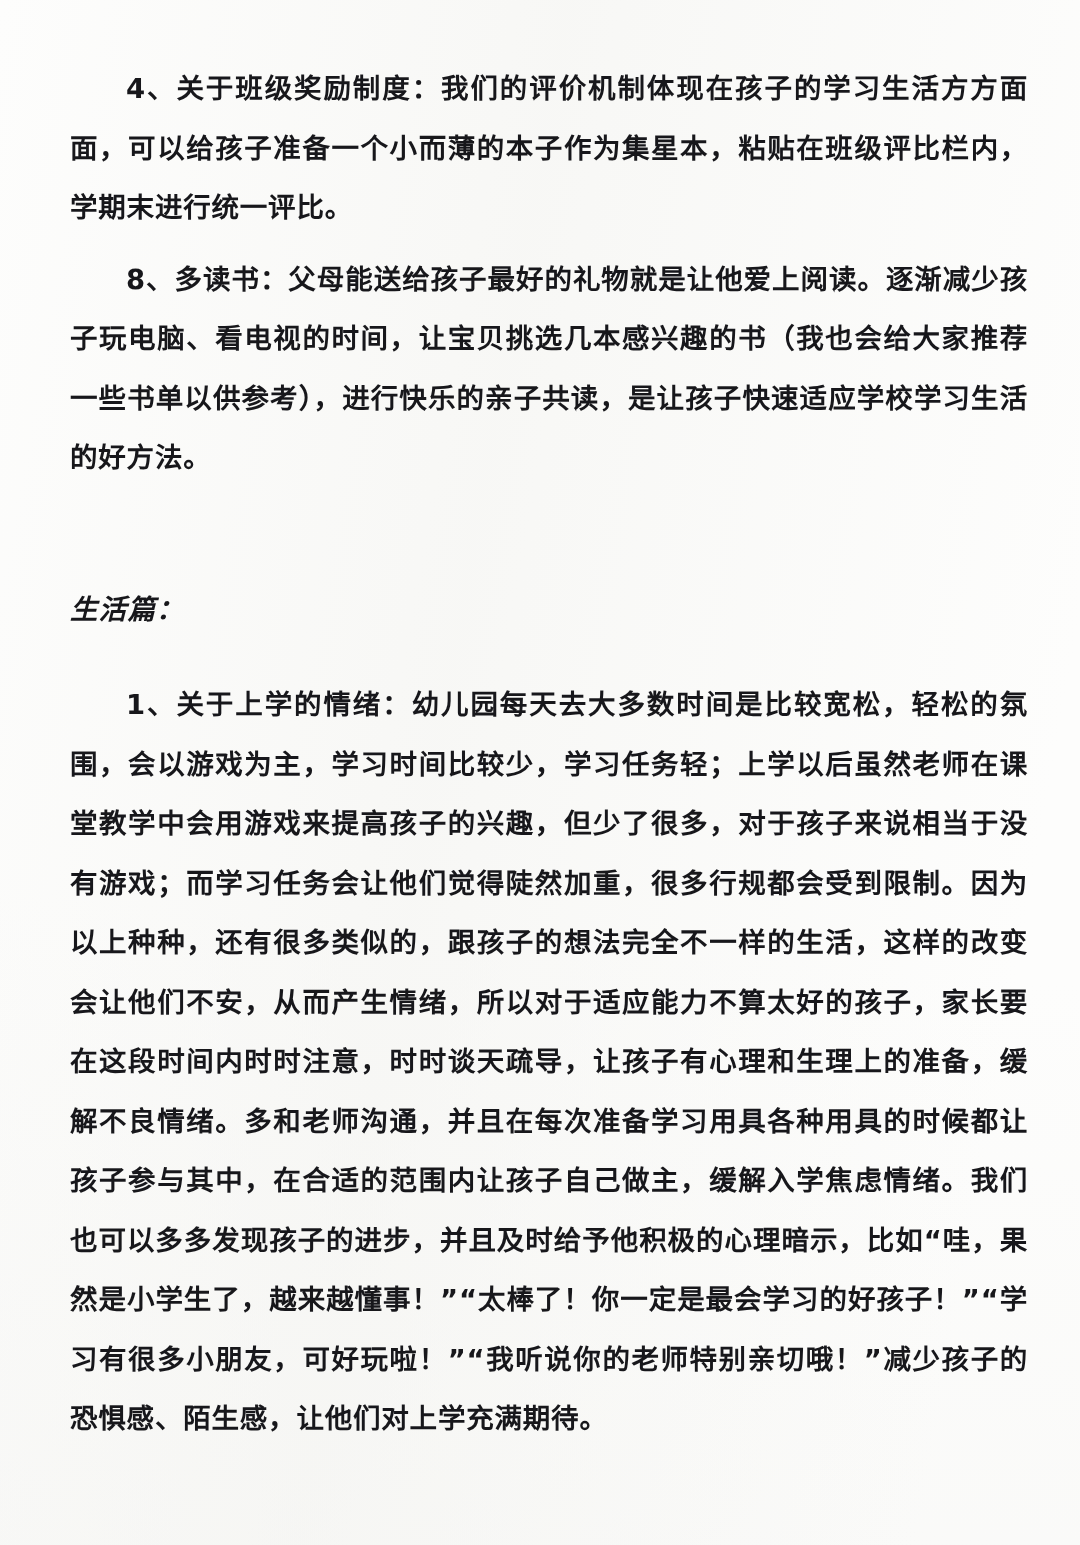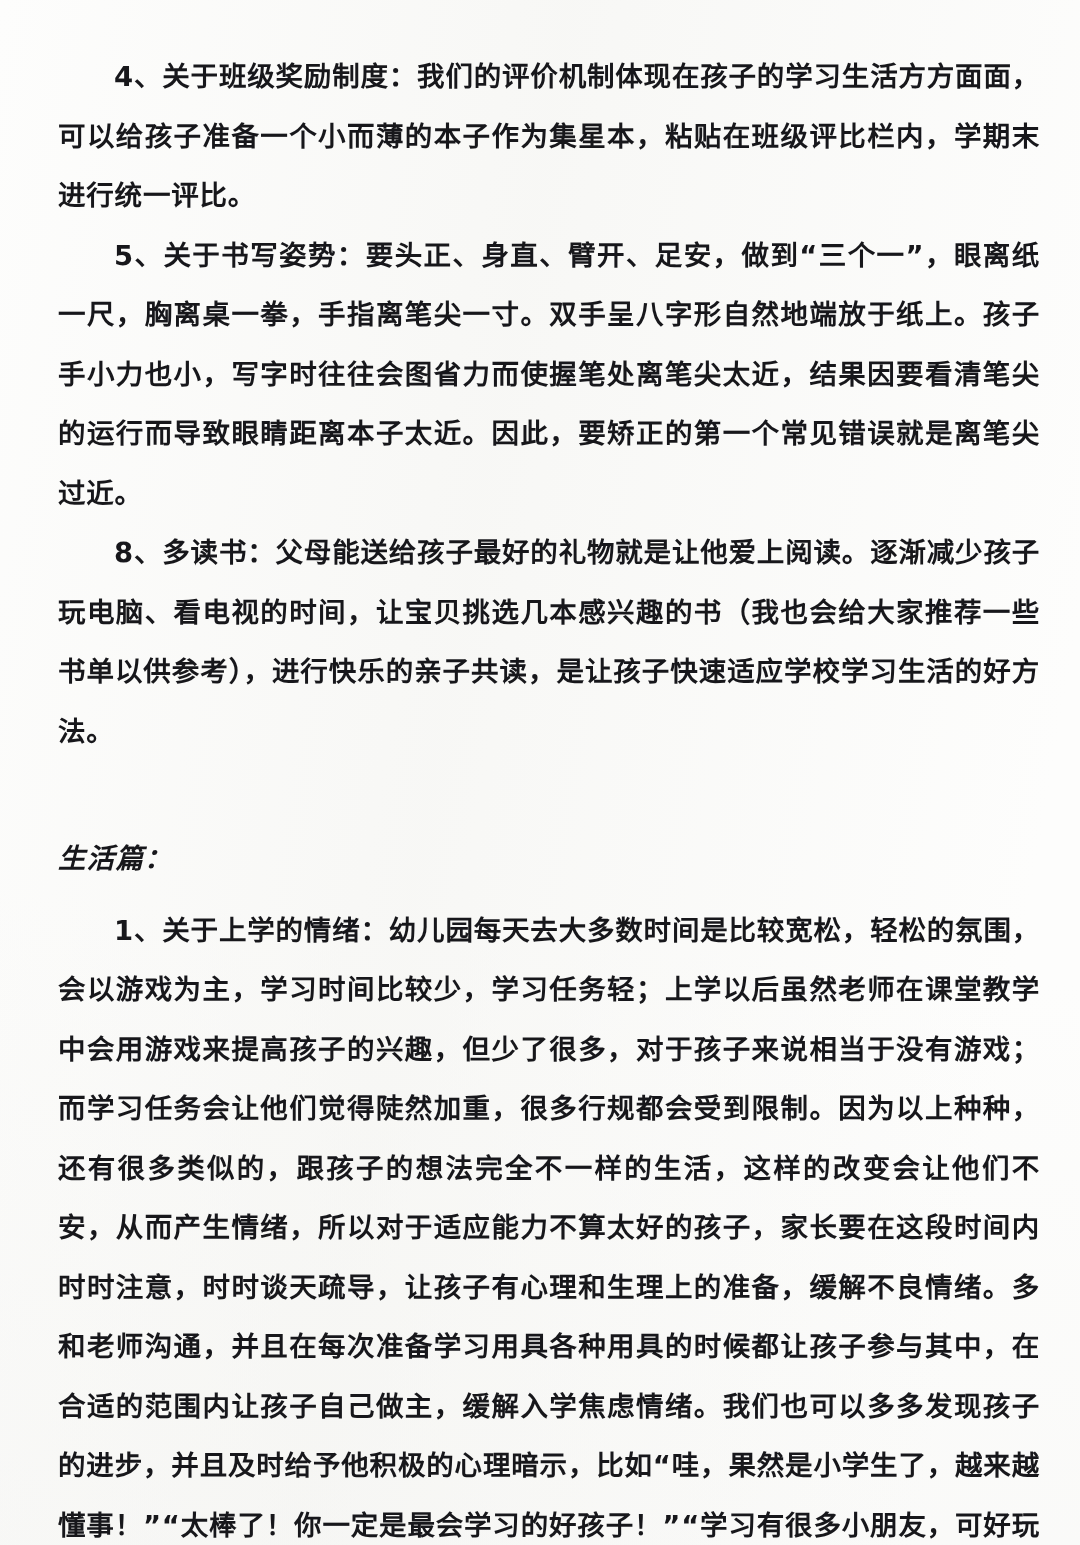--- a/index.html
+++ b/index.html
@@ -36,21 +36,21 @@
     padding: 0 40px 0 58px;
     box-sizing: border-box;
   }
   .para, .heading {
     color: #17171b;
     font-size: 27.5px;
     line-height: 59.5px;
     letter-spacing: 0.8px;
     text-align: justify;
     text-justify: inter-character;
-    margin: 0;
+    margin: 12px;
     word-break: break-all;
     font-weight: 600;
     font-family: "DejaVu Sans", "Liberation Sans", sans-serif;
     text-rendering: geometricPrecision;
   }
   .para {
     text-indent: 56px;
   }
   .heading {
     text-indent: 0;
@@ -71,21 +71,20 @@
 </head>
 <body>
 
 <div class="page" style="background: rgb(253, 253, 252);">
   <div class="doc-body">
 
     <div class="top-pad"></div>
 
     <p class="para" style="color: rgb(23, 23, 27);">4、关于班级奖励制度：我们的评价机制体现在孩子的学习生活方方面面，可以给孩子准备一个小而薄的本子作为集星本，粘贴在班级评比栏内，学期末进行统一评比。</p>
 
-    <p class="para" style="color: rgb(23, 23, 27);">5、关于书写姿势：要头正、身直、臂开、足安，做到“三个一”，眼离纸一尺，胸离桌一拳，手指离笔尖一寸。双手呈八字形自然地端放于纸上。孩子手小力也小，写字时往往会图省力而使握笔处离笔尖太近，结果因要看清笔尖的运行而导致眼睛距离本子太近。因此，要矫正的第一个常见错误就是离笔尖过近。</p>
 
     <p class="para" style="color: rgb(23, 23, 27);">8、多读书：父母能送给孩子最好的礼物就是让他爱上阅读。逐渐减少孩子玩电脑、看电视的时间，让宝贝挑选几本感兴趣的书（我也会给大家推荐一些书单以供参考），进行快乐的亲子共读，是让孩子快速适应学校学习生活的好方法。</p>
 
     <div class="spacer-block"></div>
 
     <p class="heading" style="color: rgb(23, 23, 27);">生活篇：</p>
 
     <div class="spacer-small"></div>
 
     <p class="para" style="color: rgb(23, 23, 27);">1、关于上学的情绪：幼儿园每天去大多数时间是比较宽松，轻松的氛围，会以游戏为主，学习时间比较少，学习任务轻；上学以后虽然老师在课堂教学中会用游戏来提高孩子的兴趣，但少了很多，对于孩子来说相当于没有游戏；而学习任务会让他们觉得陡然加重，很多行规都会受到限制。因为以上种种，还有很多类似的，跟孩子的想法完全不一样的生活，这样的改变会让他们不安，从而产生情绪，所以对于适应能力不算太好的孩子，家长要在这段时间内时时注意，时时谈天疏导，让孩子有心理和生理上的准备，缓解不良情绪。多和老师沟通，并且在每次准备学习用具各种用具的时候都让孩子参与其中，在合适的范围内让孩子自己做主，缓解入学焦虑情绪。我们也可以多多发现孩子的进步，并且及时给予他积极的心理暗示，比如“哇，果然是小学生了，越来越懂事！”“太棒了！你一定是最会学习的好孩子！”“学习有很多小朋友，可好玩啦！”“我听说你的老师特别亲切哦！”减少孩子的恐惧感、陌生感，让他们对上学充满期待。</p>

